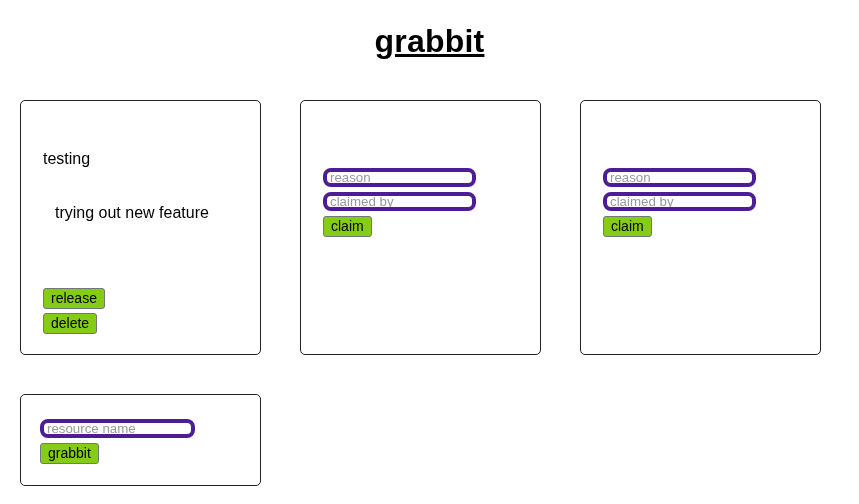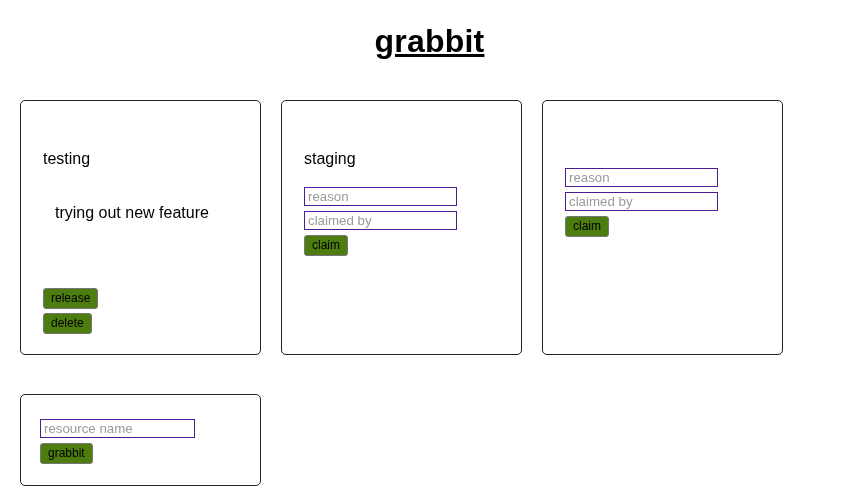--- a/index.html
+++ b/index.html
@@ -35,21 +35,21 @@
   .board {
     position: absolute;
     top: 100px;
     left: 20px;
     width: 820px;
   }
 
   .card-row {
     display: flex;
     flex-direction: row;
-    gap: 20px;
+    gap: 39px;
   }
 
   .card {
     box-sizing: border-box;
     width: 241px;
     background: #ffffff;
     border: 1px solid #222222;
     border-radius: 5px;
     padding: 0 22px;
   }
@@ -82,42 +82,42 @@
 
   .txt-input {
     box-sizing: border-box;
     display: block;
     width: 153px;
     height: 19px;
     font-size: 13.3px;
     font-family: "Liberation Sans", sans-serif;
     color: #000000;
     background: #ffffff;
-    border: 1px solid #4c1d95;
-    border-radius: 0;
+    border: 4px solid #4c1d95;
+    border-radius: 8px;
     padding: 1px 3px;
     margin: 0 0 5px 0;
     outline: none;
   }
   .txt-input::placeholder {
     color: #9a9a9a;
     opacity: 1;
   }
   .txt-input.wide {
     width: 155px;
   }
 
   .btn {
     display: inline-block;
     box-sizing: border-box;
     font-family: "Liberation Sans", sans-serif;
-    font-size: 12px;
+    font-size: 14px;
     line-height: 15px;
     color: #000000;
-    background: #4d7c0f;
+    background: #84cc16;
     border: 1px solid #767676;
     border-radius: 3px;
     padding: 2px 7px;
     margin: 0 0 4px 0;
     cursor: default;
   }
 
   .btn-block {
     display: block;
   }
@@ -155,21 +155,20 @@
         <div class="spacer-35"></div>
         <div class="spacer-19"></div>
         <button class="btn btn-block">release</button>
         <button class="btn btn-block">delete</button>
       </div>
     </div>
 
     <div class="card resource-card">
       <div class="stack">
         <div class="spacer-48"></div>
-        <div class="card-title">staging</div>
         <div class="spacer-19"></div>
         <input class="txt-input" type="text" placeholder="reason" style="">
         <input class="txt-input" type="text" placeholder="claimed by" style="">
         <button class="btn btn-block">claim</button>
       </div>
     </div>
 
     <div class="card resource-card">
       <div class="stack">
         <div class="spacer-48"></div>

